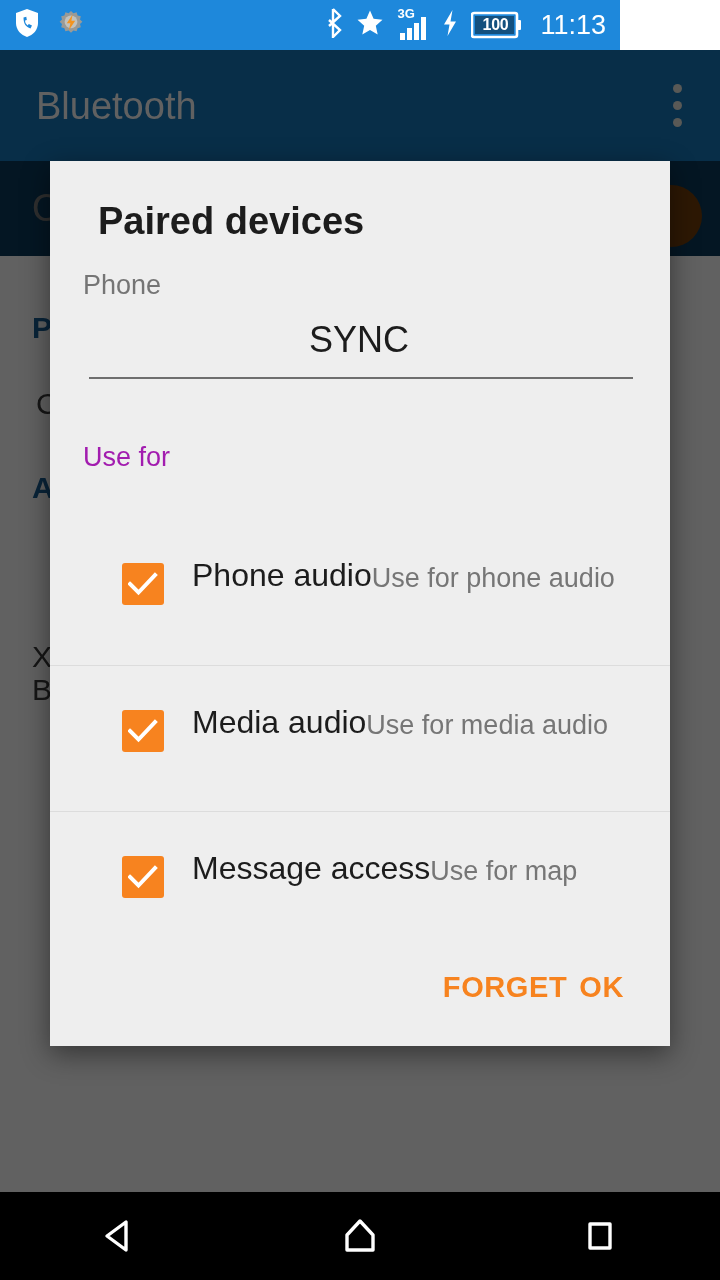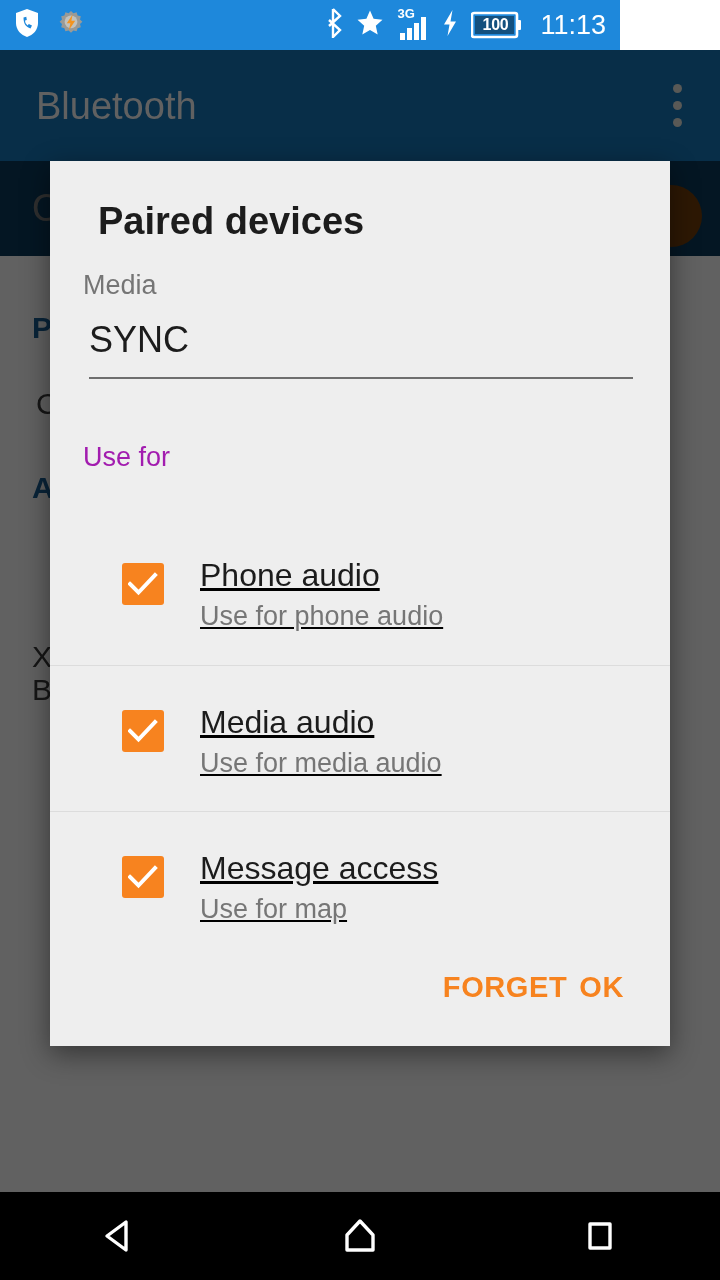--- a/index.html
+++ b/index.html
@@ -181,20 +181,21 @@
     left: 39px; top: 158px;
     font-size: 36px;
     color: #1c1c1c;
     line-height: 1;
     background: transparent;
     border: none;
     outline: none;
     padding: 0;
     width: 540px;
     font-family: "Liberation Sans", sans-serif;
+    text-align: center;
   }
   #name-underline {
     position: absolute;
     left: 39px; top: 216px;
     width: 544px; height: 2px;
     background: #6e6e6e;
   }
   #usefor-label {
     position: absolute;
     left: 33px; top: 283px;
@@ -221,24 +222,23 @@
   .checkbox {
     flex: 0 0 auto;
     width: 42px; height: 42px;
     border-radius: 3px;
     background: #f7831f;
     position: relative;
     margin-top: 6px;
   }
   .checkbox svg { position: absolute; left: 6px; top: 8px; }
   .option-texts {
-    margin-left: 36px;
-    display: flex;
-    flex-direction: column;
-    text-decoration: underline;
+    margin-left: 28px;
+    display: flex;
+    flex-direction: row;
   }
   .option-title {
     font-size: 32px;
     color: #1c1c1c;
     line-height: 1.18;
   }
   .option-sub {
     font-size: 27px;
     color: #767676;
     line-height: 1.18;
@@ -371,21 +371,21 @@
         <span class="batt-text">100</span>
       </span>
       <span class="sb-clock">11:13</span>
     </div>
   </div>
 
   <div id="dialog">
 
     <div id="dialog-title">Paired devices</div>
 
-    <div id="name-label">Media</div>
+    <div id="name-label">Phone</div>
     <input id="name-value" type="text" value="SYNC" style="">
     <div id="name-underline"></div>
 
     <div id="usefor-label">Use for</div>
 
     <div id="options-list">
 
       <div class="option-row">
         <span class="checkbox">
           <svg width="30" height="26" viewBox="0 0 30 26">

